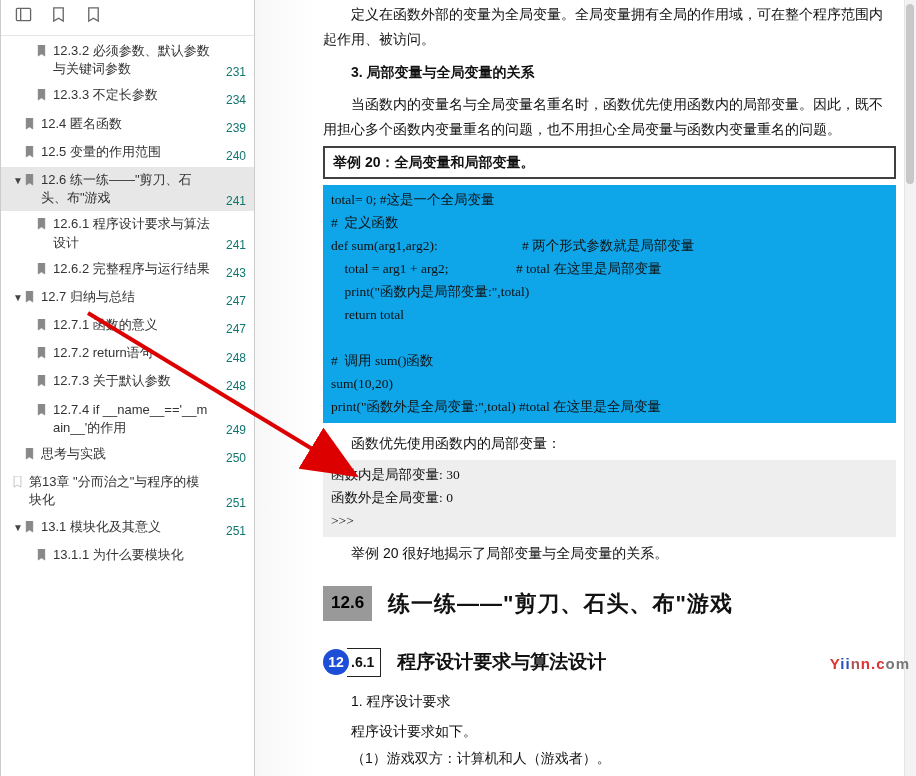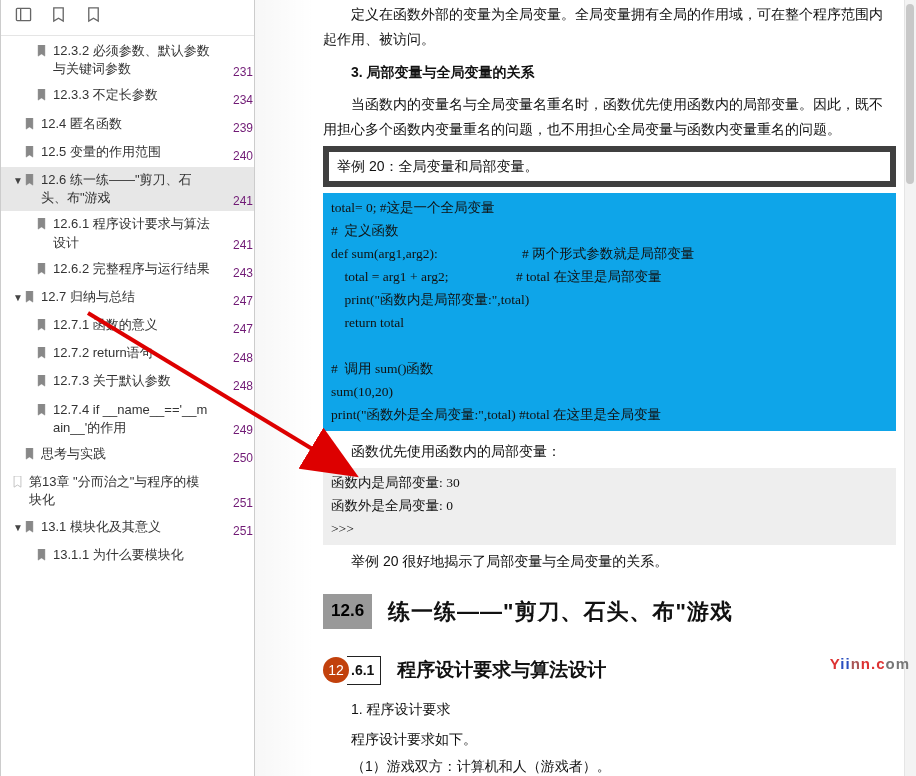--- a/index.html
+++ b/index.html
@@ -10,42 +10,42 @@
   .sidebar-icons { padding: 6px 10px 8px 14px; display: flex; gap: 18px; align-items: center; border-bottom: 1px solid #e5e5e5; }
   .sidebar-icons svg { width: 17px; height: 17px; stroke: #666; fill: none; stroke-width: 1.4; }
   .tree { flex: 1; overflow: auto; font-size: 13px; color: #333; padding-top: 2px; }
   .row { display: flex; align-items: flex-start; padding: 4px 4px 4px 6px; cursor: pointer; position: relative; line-height: 1.4; }
   .row.active { background: #e7e7e7; }
   .caret { width: 10px; margin-top: 3px; font-size: 10px; color: #444; text-align: center; }
   .caret.none { visibility: hidden; }
   .bm { width: 12px; margin: 2px 4px 0 2px; }
   .bm svg { width: 9px; height: 12px; }
   .label { flex: 1; padding-right: 38px; word-break: break-all; }
-  .pg { position: absolute; right: 1px; bottom: 2px; font-size: 12px; color: #701a75; }
+  .pg { position: absolute; right: 8px; bottom: 2px; font-size: 12px; color: #0f766e; }
   .indent-1 { padding-left: 0px; }
   .indent-2 { padding-left: 12px; }
   .indent-3 { padding-left: 24px; }
   .scrollbar { position: absolute; right: 0; top: 0; width: 12px; height: 100%; background: #f3f3f3; border-left: 1px solid #e5e5e5; }
   .scroll-thumb { position: absolute; right: 2px; top: 4px; width: 8px; height: 180px; background: #c8c8c8; border-radius: 4px; }
   
   .content { flex: 1; height: 100%; position: relative; padding: 0 14px; overflow: hidden; }
   .page-shadow { position: absolute; left: 0; top: 0; bottom: 0; width: 60px; background: linear-gradient(to right, rgba(0,0,0,0.03), rgba(0,0,0,0)); }
   .body-col { position: relative; margin-left: 54px; margin-right: 6px; font-size: 14px; color: #111; line-height: 1.8; }
   .para { text-indent: 2em; margin: 2px 0; }
   .subhead { font-weight: 700; margin: 8px 0 6px 0; text-indent: 2em; }
-  .example-box { border: 6px solid #404040; padding: 2px 8px; margin: 4px 0 6px 0; text-indent: 0; }
+  .example-box { border: 2px solid #404040; padding: 2px 8px; margin: 4px 0 6px 0; text-indent: 0; font-weight: bold; }
   .code { background: #0ea5e9; font-family: "SimSun", Georgia, serif; font-size: 13.5px; line-height: 1.7; padding: 4px 8px; margin: 4px 0; white-space: pre; color: #111; }
   .result { margin-top: 8px; text-indent: 2em; }
   .output { background: #eee; font-family: "SimSun", serif; font-size: 13.5px; line-height: 1.7; padding: 4px 8px; margin: 4px 0; white-space: pre; }
   .section-title-row { display: flex; align-items: center; margin: 18px 0 6px 0; }
   .sec-num { background: #999; color: #000000; font-weight: 700; padding: 2px 8px; font-size: 17px; margin-right: 16px; }
   .sec-title { font-weight: 900; font-size: 22px; letter-spacing: 1px; }
   .subsec-row { display: flex; align-items: center; margin: 22px 0 10px 0; }
   .subsec-num-wrap { display: flex; align-items: center; margin-right: 16px; }
-  .subsec-circle { width: 26px; height: 26px; border-radius: 50%; background: #c2410c; color: #fff; font-weight: 400; font-size: 14px; display: flex; align-items: center; justify-content: center; }
+  .subsec-circle { width: 26px; height: 26px; border-radius: 50%; background: #1d4ed8; color: #fff; font-weight: 700; font-size: 14px; display: flex; align-items: center; justify-content: center; }
   .subsec-rest { border: 1px solid #222; border-left: none; padding: 1px 6px 1px 4px; font-size: 14px; font-weight: 600; margin-left: -2px; }
   .subsec-title { font-weight: 800; font-size: 19px; }
   .req-head { font-weight: 400; text-indent: 2em; margin: 8px 0 4px 0; }
   .watermark { position: absolute; right: 6px; bottom: 104px; font-size: 15px; font-weight: 700; letter-spacing: 1px; white-space: nowrap; pointer-events:none; }
   .watermark .r { color: #d33; }
   .watermark .b { color: #2a4fbf; }
   .watermark .o { color: #a55; }
   .watermark .g { color: #777; }
   
   .arrow-svg { position: absolute; left: 0; top: 0; pointer-events: none; }

